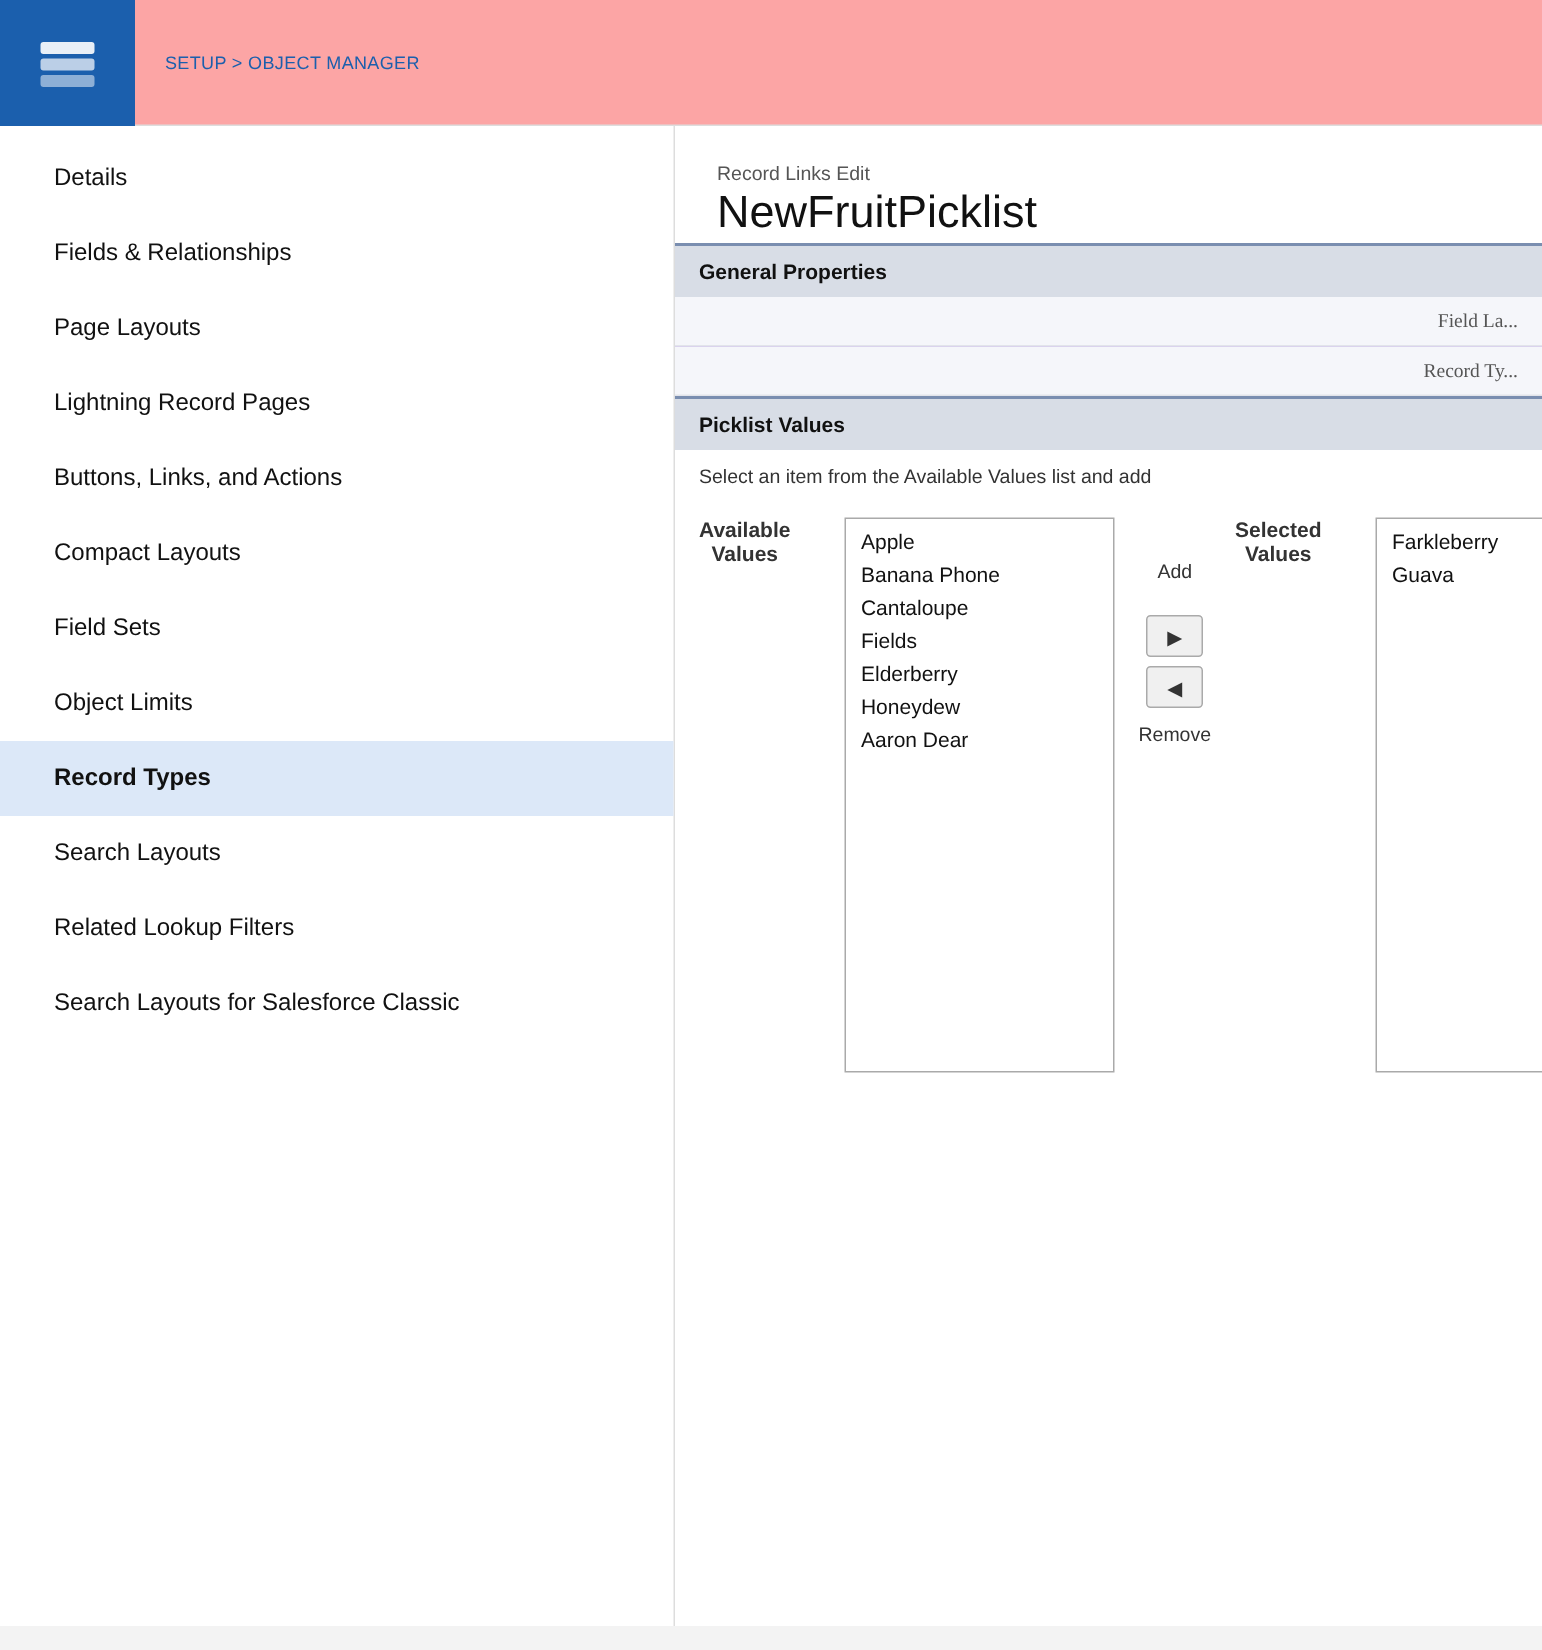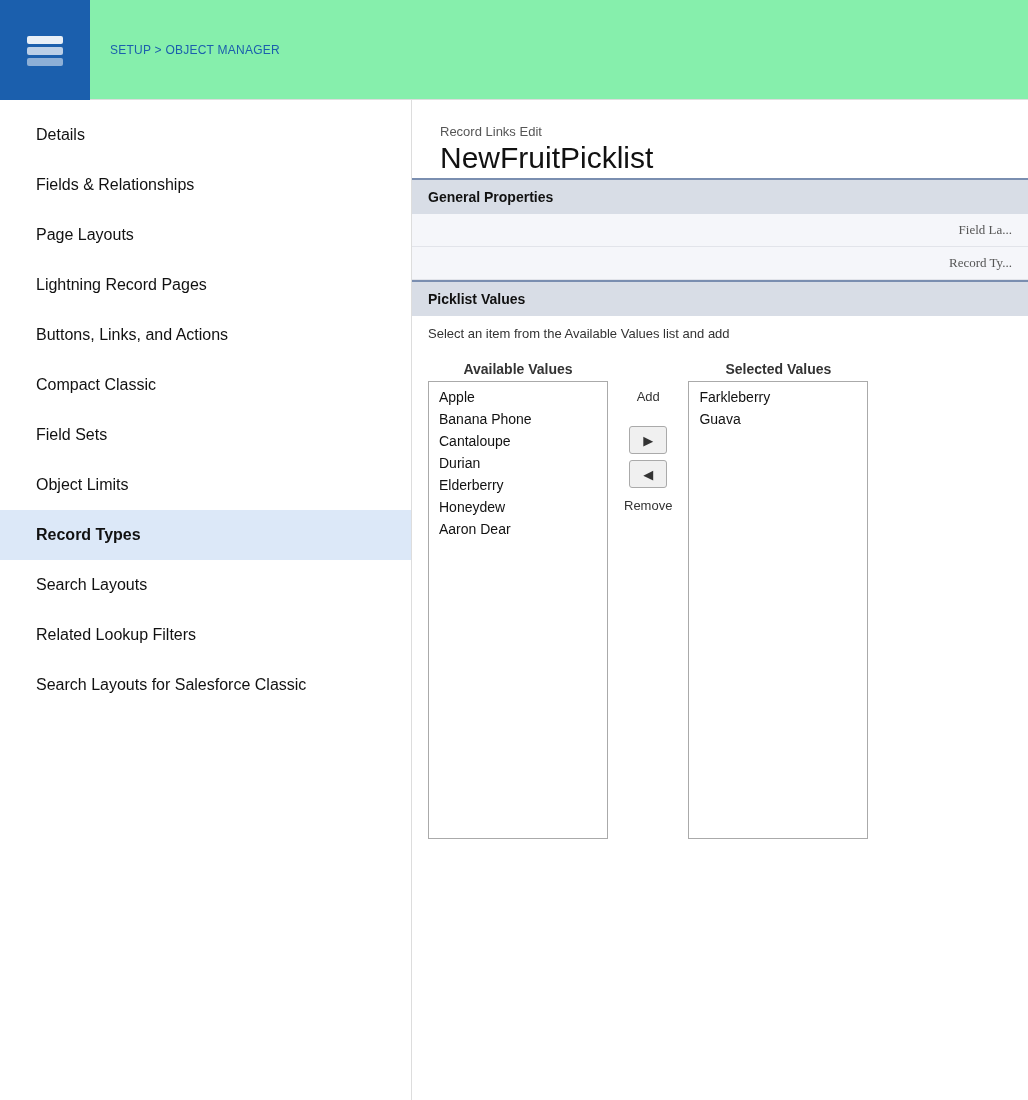--- a/index.html
+++ b/index.html
@@ -1,25 +1,25 @@
 <!DOCTYPE html>
 <html><head>
   <meta charset="utf-8">
   <style>
     * { box-sizing: border-box; margin: 0; padding: 0; }
     body { font-family: 'Segoe UI', Arial, sans-serif; background: #f3f3f3; font-size: 14px; color: #333; }
 
     
     .header {
-      background: #86efac;
+      background: #fca5a5;
       border-bottom: 1px solid #ddd;
       display: flex;
       align-items: center;
       padding: 0 0 0 0;
-      height: 100px;
+      height: 84px;
     }
     .header-icon {
       background: #1b5fad;
       width: 90px;
       height: 100px;
       display: flex;
       align-items: center;
       justify-content: center;
       flex-shrink: 0;
     }
@@ -45,21 +45,21 @@
 
     
     .layout {
       display: flex;
       min-height: calc(1100px - 100px);
       background: #fff;
     }
 
     
     .sidebar {
-      width: 412px;
+      width: 450px;
       min-width: 220px;
       max-width: 450px;
       border-right: 1px solid #ddd;
       background: #fff;
       padding-top: 10px;
     }
     .sidebar-item {
       padding: 16px 20px 16px 36px;
       font-size: 16px;
       color: #111;
@@ -128,33 +128,34 @@
     }
 
     .picklist-columns {
       display: flex;
       padding: 10px 16px 10px 16px;
       gap: 0;
       align-items: flex-start;
     }
     .picklist-col {
       display: flex;
-      flex-direction: column;
+      flex-direction: row;
+      gap: 36px;
     }
     .picklist-col-header {
       font-weight: 700;
       font-size: 14px;
       margin-bottom: 4px;
       text-align: center;
     }
     .picklist-listbox {
       border: 1px solid #aaa;
       background: #fff;
       min-width: 180px;
-      height: 458px;
+      height: 370px;
       overflow-y: auto;
       padding: 4px 0;
     }
     .picklist-listbox-item {
       padding: 3px 10px;
       font-size: 14px;
       color: #111;
       cursor: pointer;
     }
 
@@ -210,21 +211,21 @@
 
 <div class="layout">
 
   <div class="sidebar">
 
     <div class="sidebar-item">Details</div>
     <div class="sidebar-item">Fields &amp; Relationships</div>
     <div class="sidebar-item">Page Layouts</div>
     <div class="sidebar-item">Lightning Record Pages</div>
     <div class="sidebar-item">Buttons, Links, and Actions</div>
-    <div class="sidebar-item">Compact Classic</div>
+    <div class="sidebar-item">Compact Layouts</div>
     <div class="sidebar-item">Field Sets</div>
     <div class="sidebar-item">Object Limits</div>
     <div class="sidebar-item active">Record Types</div>
     <div class="sidebar-item">Search Layouts</div>
     <div class="sidebar-item">Related Lookup Filters</div>
     <div class="sidebar-item">Search Layouts for Salesforce Classic</div>
   </div>
 
   <div class="main">
     <div class="page-subtitle">Record Links Edit</div>
@@ -246,21 +247,21 @@
     <div class="picklist-desc">Select an item from the Available Values list and add</div>
 
     <div class="picklist-columns">
 
       <div class="picklist-col">
         <div class="picklist-col-header">Available Values</div>
         <div class="picklist-listbox">
           <div class="picklist-listbox-item">Apple</div>
           <div class="picklist-listbox-item">Banana Phone</div>
           <div class="picklist-listbox-item">Cantaloupe</div>
-          <div class="picklist-listbox-item">Durian</div>
+          <div class="picklist-listbox-item">Fields</div>
           <div class="picklist-listbox-item">Elderberry</div>
           <div class="picklist-listbox-item">Honeydew</div>
           <div class="picklist-listbox-item">Aaron Dear</div>
         </div>
       </div>
 
       <div class="picklist-controls">
         <div class="picklist-control-label">Add</div>
         <div class="picklist-btn">▶</div>
         <div class="picklist-btn">◀</div>

